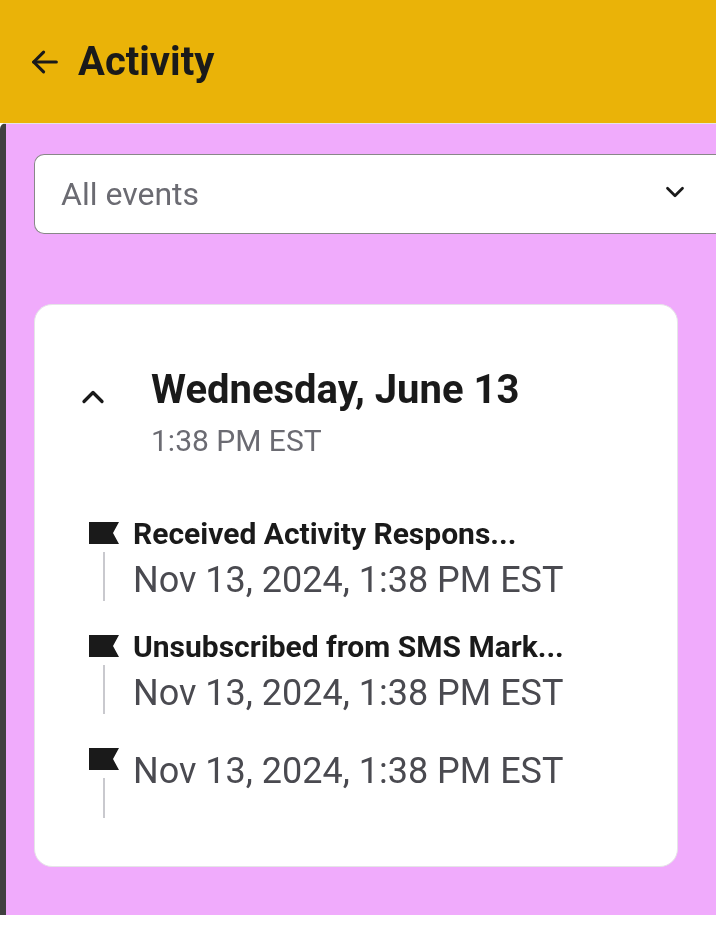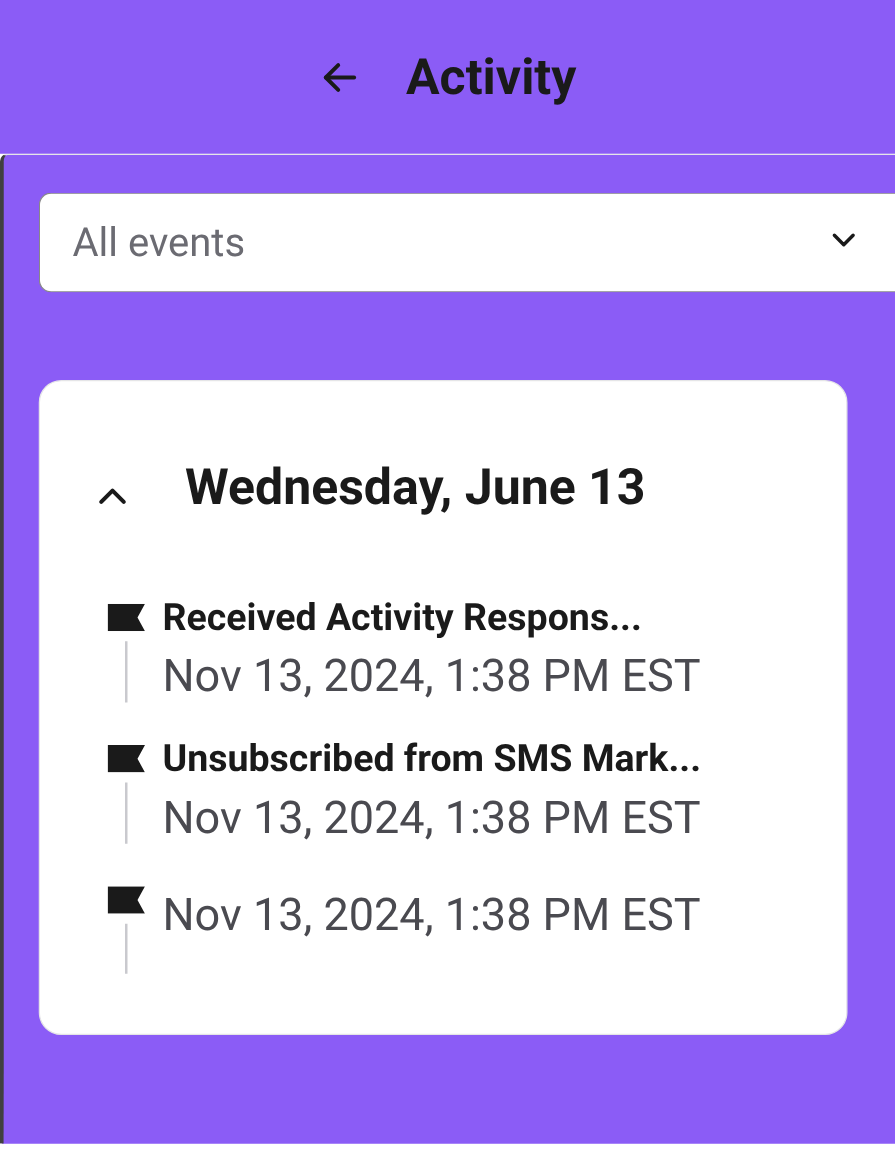--- a/index.html
+++ b/index.html
@@ -11,39 +11,38 @@
       font-family: -apple-system, BlinkMacSystemFont, "Segoe UI", Roboto, Helvetica, Arial, sans-serif;
       background: #ffffff;
       width: 716px;
       height: 930px;
       overflow: hidden;
     }
     .header {
       display: flex;
       align-items: center;
       padding: 38px 28px;
-      gap: 36px;
-      background: #8b5cf6;
-      justify-content: center;
+      gap: 16px;
+      background: #eab308;
     }
     .back-arrow {
       cursor: pointer;
       display: flex;
       align-items: center;
       justify-content: center;
     }
     .page-title {
       font-size: 40px;
       font-weight: 700;
       color: #1a1a1a;
     }
     .content-area {
-      background: #8b5cf6;
+      background: #f0abfc;
       border-top: 1px solid #e5e5e7;
-      border-left: 3px solid #404040;
+      border-left: 6px solid #404040;
       border-top-left-radius: 6px;
       padding: 30px 0 0 28px;
       height: calc(100% - 138px);
     }
     .filter-select {
       width: 100%;
       background: #ffffff;
       border: 1.5px solid #888;
       border-right: none;
       border-radius: 10px 0 0 10px;
@@ -167,20 +166,21 @@
   <div class="activity-card">
 
     <div class="date-header">
       <div class="collapse-chevron">
         <svg width="36" height="36" viewBox="0 0 24 24" fill="none" stroke="#1a1a1a" stroke-width="2.2" stroke-linecap="round" stroke-linejoin="round">
           <polyline points="18 15 12 9 6 15"></polyline>
         </svg>
       </div>
       <div class="date-info">
         <div class="date-title">Wednesday, June 13</div>
+        <div class="date-time">1:38 PM EST</div>
       </div>
     </div>
 
     <div class="event-list">
 
       <div class="event-item">
         <div class="event-icon-col">
           <div class="flag-icon"></div>
           <div class="connector-line"></div>
         </div>

